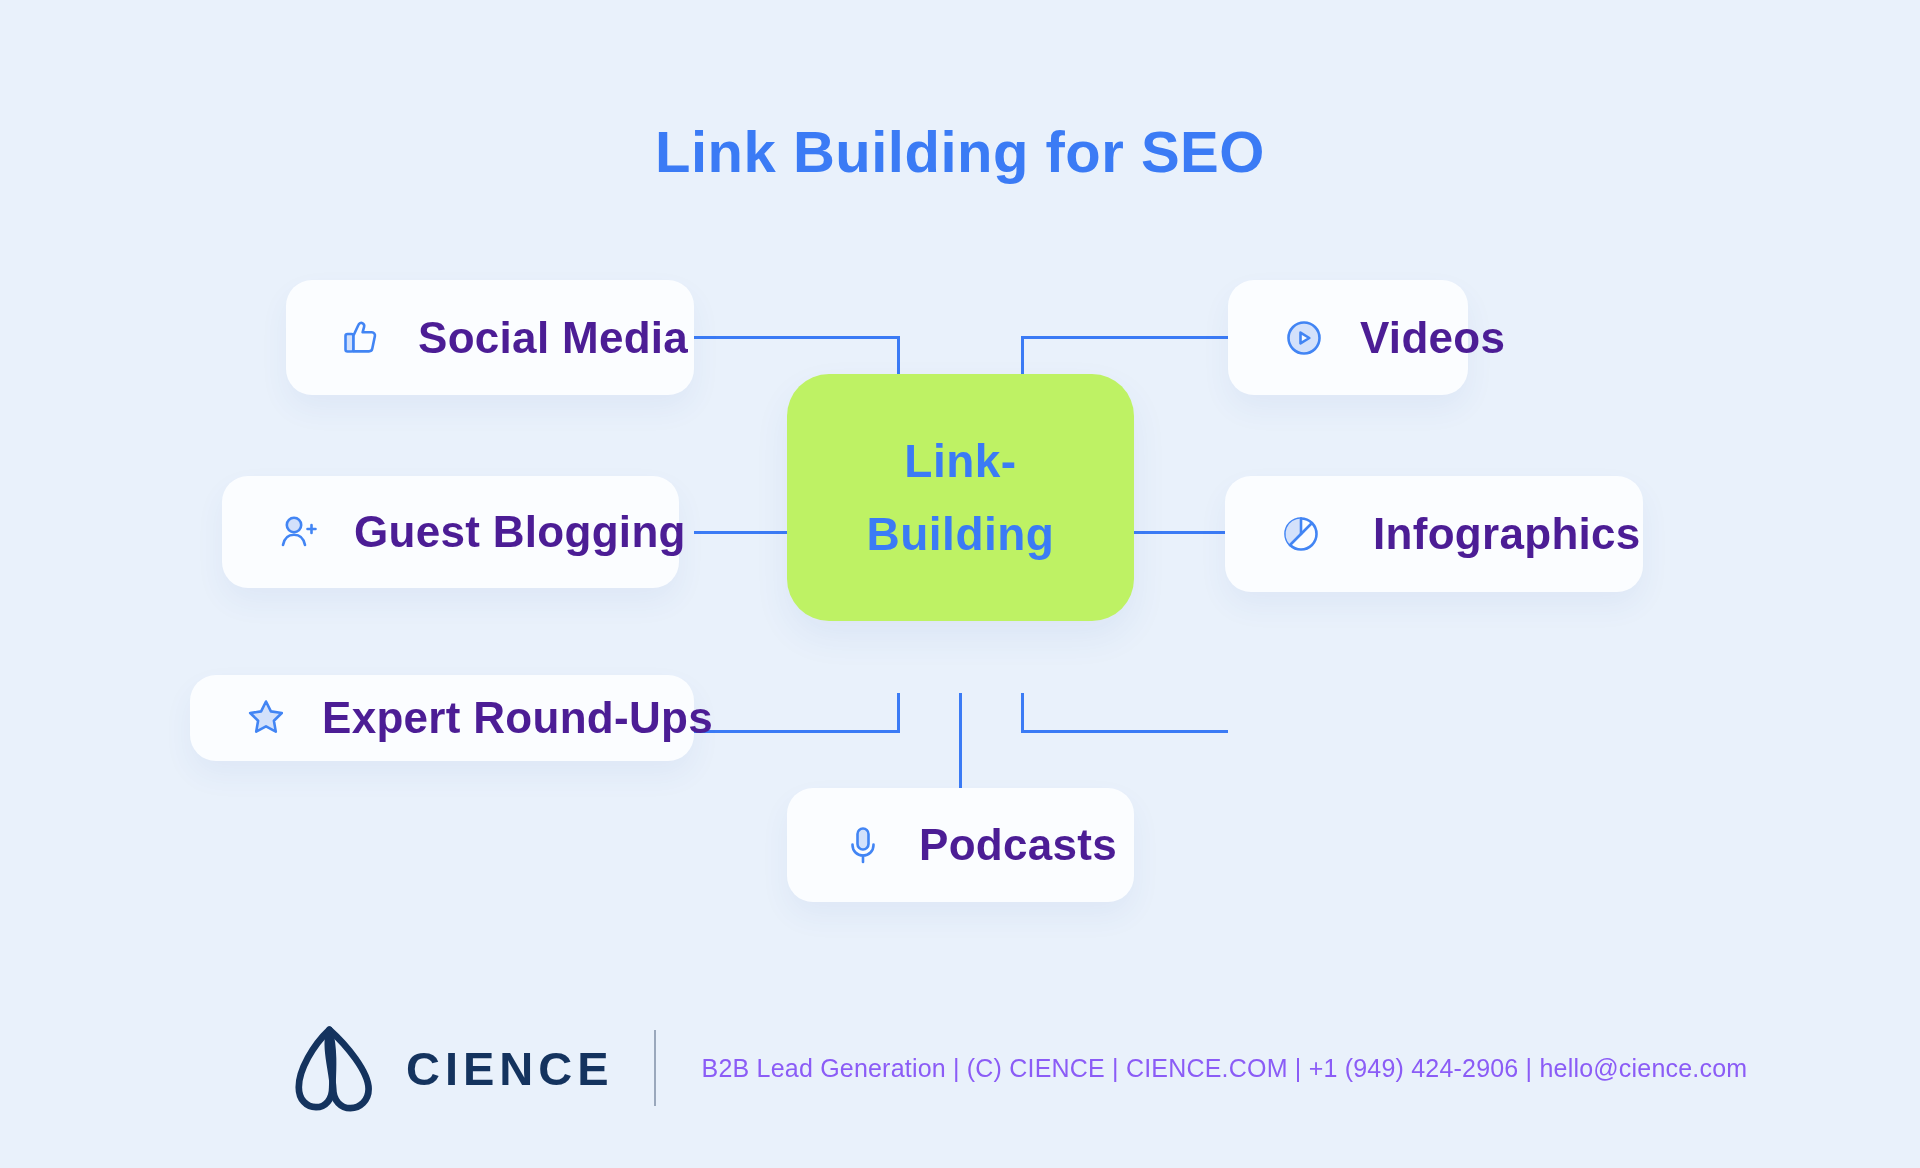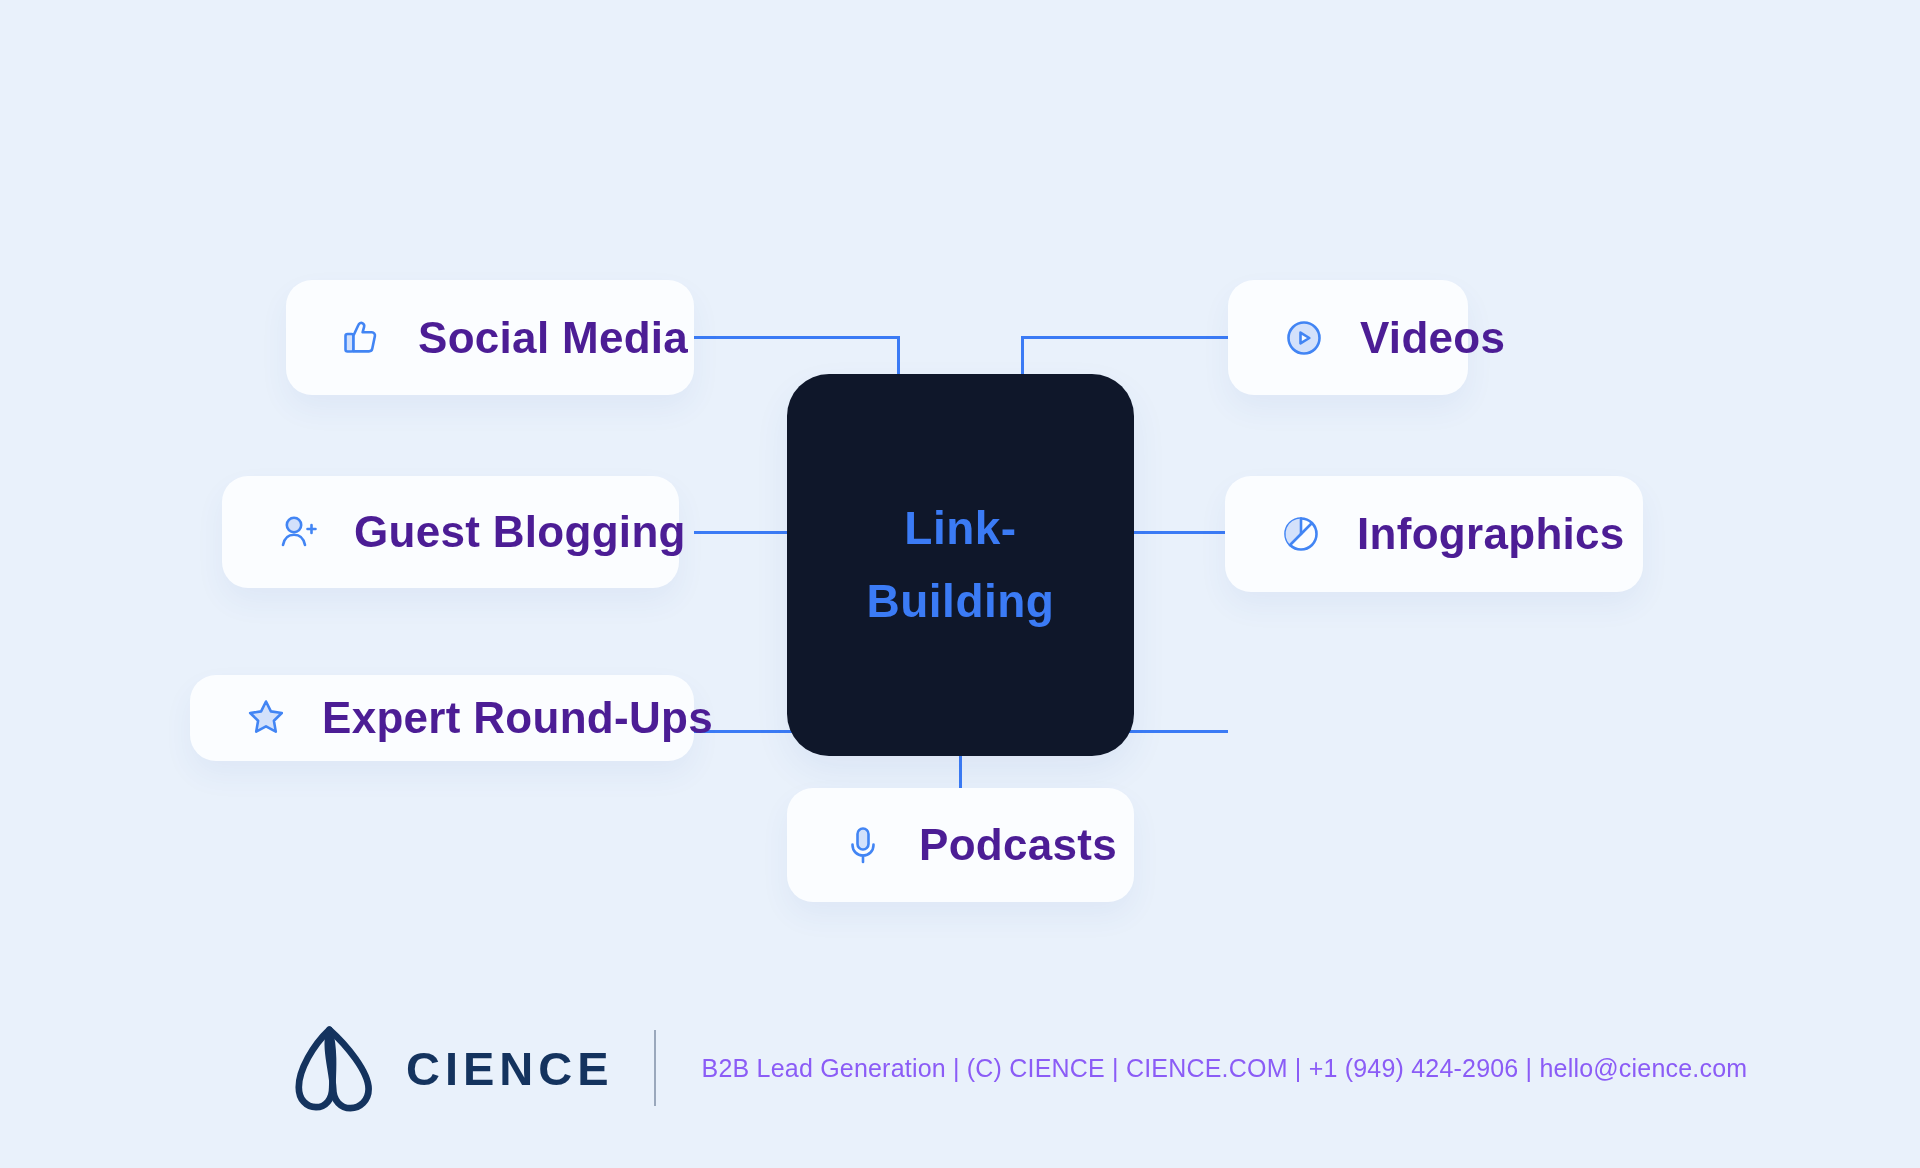--- a/index.html
+++ b/index.html
@@ -28,36 +28,36 @@
     padding-left:52px;box-sizing:border-box;
   }
   .card .icon{width:48px;height:48px;flex:0 0 48px;display:block;}
   .card .label{
     margin-left:32px;
     font-size:44px;font-weight:600;color:#4c1d95;
     letter-spacing:.3px;white-space:nowrap;
   }
 
   .center-card{
-    position:absolute;left:787px;top:374px;width:347px;height:382px;
-    background:#0f172a;border-radius:42px;
+    position:absolute;left:787px;top:374px;width:347px;height:247px;
+    background:#bef264;border-radius:42px;
     box-shadow:0 16px 36px rgba(45,90,170,.07);
     display:flex;flex-direction:column;justify-content:center;align-items:center;
   }
   .center-card .line{
     display:block;text-align:center;
     font-size:46px;font-weight:700;color:#3b7bf5;
     line-height:73px;letter-spacing:.5px;
   }
 
   .node-social{left:286px;top:280px;width:408px;height:115px;}
   .node-guest{left:222px;top:476px;width:457px;height:112px;}
   .node-expert{left:190px;top:675px;width:504px;height:86px;}
   .node-videos{left:1228px;top:280px;width:240px;height:115px;}
-  .node-infographics{left:1225px;top:476px;width:418px;height:116px;}
+  .node-infographics{left:1225px;top:476px;width:418px;height:116px;gap:16px;}
   .node-business{left:1228px;top:675px;width:483px;height:113px;}
   .node-podcasts{left:787px;top:788px;width:347px;height:114px;}
 
   .connector{position:absolute;background:#3b7bf5;}
   .c1h{left:694px;top:336px;width:206px;height:3px;}
   .c1v{left:897px;top:336px;width:3px;height:40px;}
   .c2v{left:1021px;top:336px;width:3px;height:40px;}
   .c2h{left:1021px;top:336px;width:207px;height:3px;}
   .c3h{left:694px;top:531px;width:93px;height:3px;}
   .c4h{left:1134px;top:531px;width:91px;height:3px;}
@@ -82,20 +82,21 @@
   }
   .footer .info{
     font-size:25px;color:#8b5cf6;letter-spacing:.2px;white-space:nowrap;
   }
 </style>
 </head>
 <body>
 
 <div id="canvas">
 
+  <div class="page-title">Link Building for SEO</div>
 
   <div class="connector c1h"></div>
   <div class="connector c1v"></div>
   <div class="connector c2v"></div>
   <div class="connector c2h"></div>
   <div class="connector c3h"></div>
   <div class="connector c4h"></div>
   <div class="connector c5v"></div>
   <div class="connector c5h"></div>
   <div class="connector c6v"></div>

